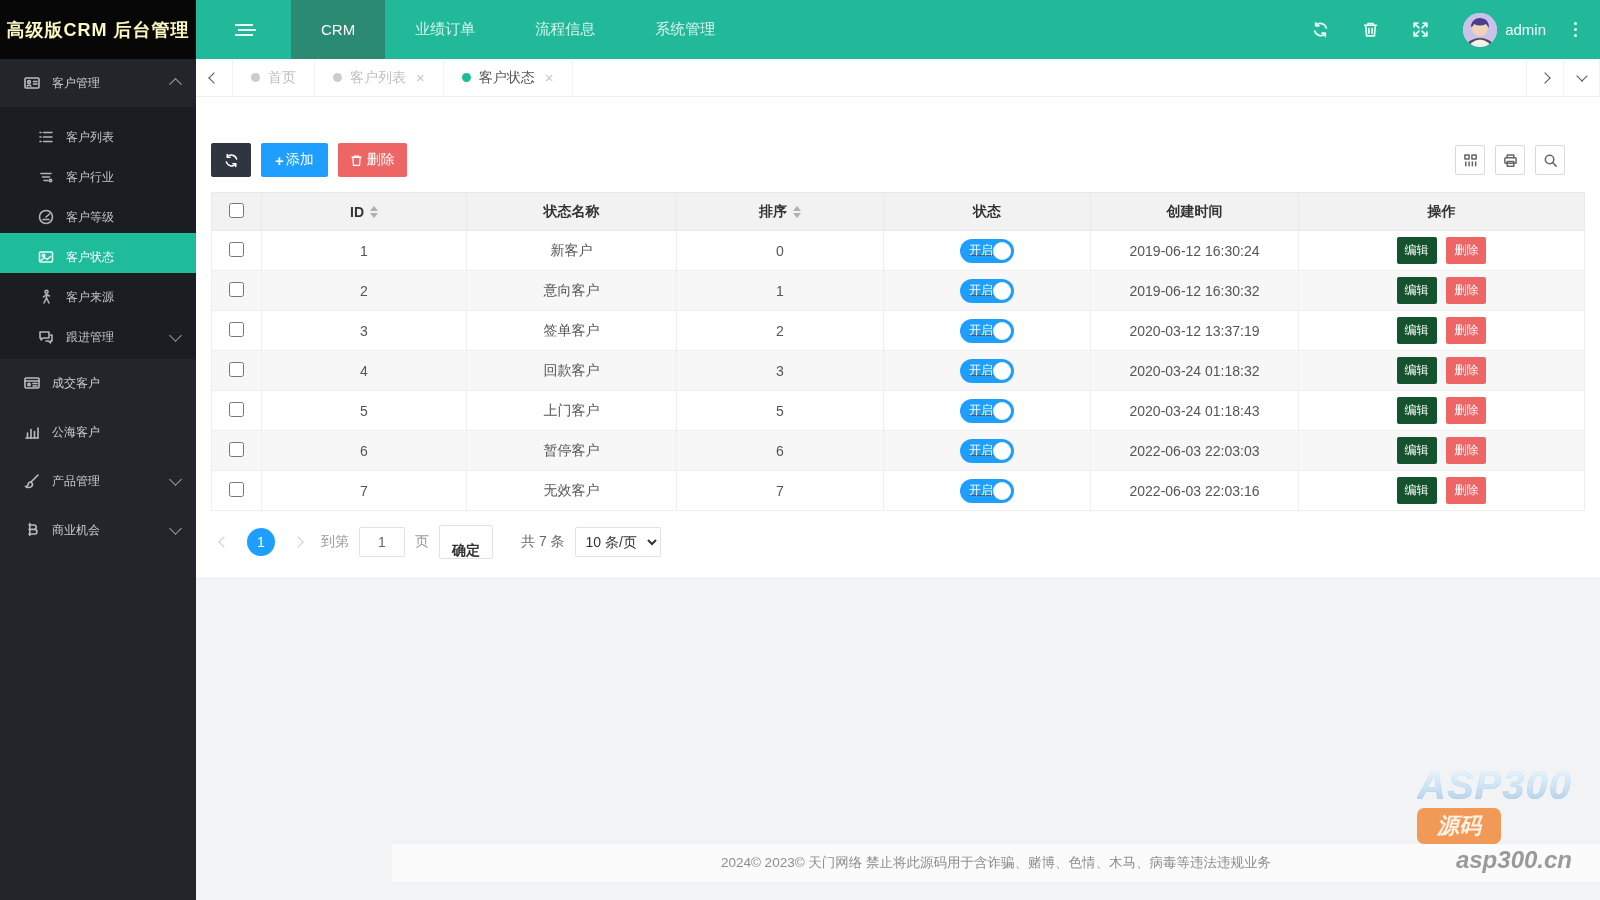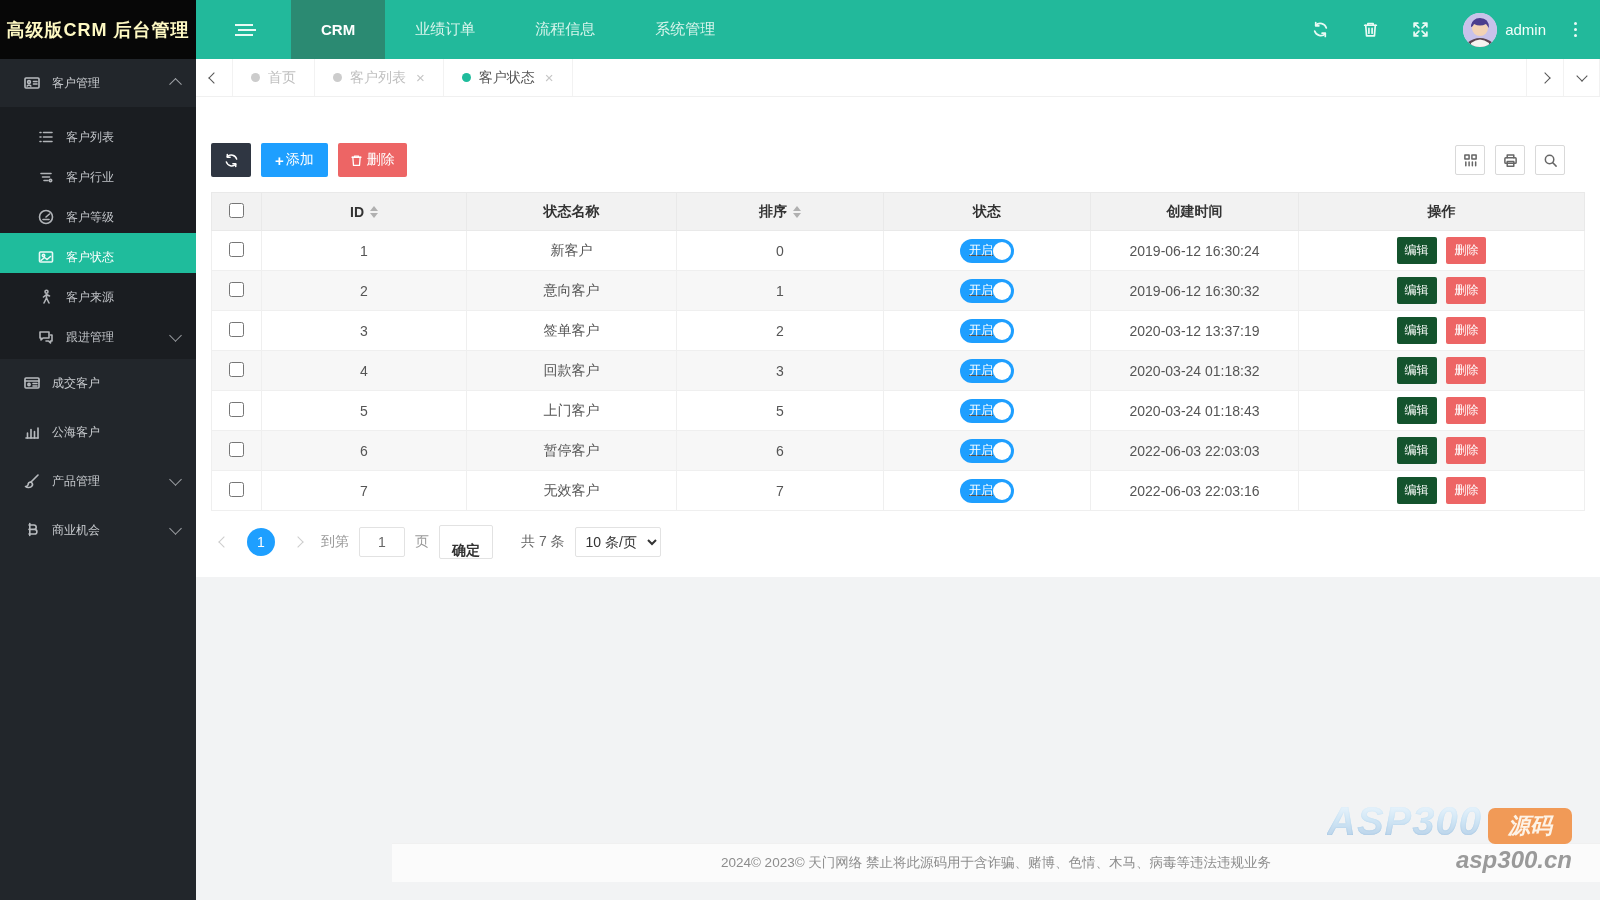--- a/index.html
+++ b/index.html
@@ -10,21 +10,21 @@
   .topbar { position:absolute; top:0; left:0; width:1600px; height:59px; background:#22b99b; display:flex; align-items:stretch; z-index:30; }
   .logo { width:196px; background:#070707; color:#fef9c3; font-weight:bold; font-size:18px; display:flex; align-items:center; justify-content:center; letter-spacing:1px; white-space:nowrap; }
   .nav-toggle { width:95px; display:flex; align-items:center; justify-content:center; color:#eafaf5; cursor:pointer; }
   .hamburger { width:18px; height:12px; position:relative; }
   .hamburger i { position:absolute; left:0; height:2px; background:#eafaf5; display:block; }
   .hamburger i:nth-child(1){ top:0; width:18px; }
   .hamburger i:nth-child(2){ top:5px; width:18px; left:3px; }
   .hamburger i:nth-child(3){ top:10px; width:18px; }
   .topnav { display:flex; align-items:stretch; }
   .topnav-item { padding:0 30px; display:flex; align-items:center; color:#d8f5ec; font-size:15px; cursor:pointer; }
-  .topnav-item.active { background:#2b8a72; color:#fff; font-weight:bold; }
+  .topnav-item.active { background:#2b8a72; color:#fff; font-weight:normal; }
   .topbar-right { margin-left:auto; display:flex; align-items:center; gap:0; padding-right:10px; }
   .tb-icon { width:50px; height:59px; display:flex; align-items:center; justify-content:center; color:#eafaf5; cursor:pointer; }
   .tb-icon svg { width:17px; height:17px; }
   .avatar { width:34px; height:34px; border-radius:50%; overflow:hidden; margin:0 8px 0 18px; background:#cfd4ef; flex:0 0 auto; cursor:pointer; }
   .username { color:#f2fffb; font-size:15px; margin-right:14px; cursor:pointer; }
   .kebab { width:30px; height:59px; display:flex; flex-direction:column; align-items:center; justify-content:center; gap:3px; cursor:pointer; }
   .kebab i { width:3px; height:3px; border-radius:50%; background:#eafaf5; }
 
   
   .sidebar { position:absolute; top:59px; left:0; bottom:0; width:196px; background:#22262b; color:#c9ccd0; z-index:20; }
@@ -91,21 +91,21 @@
   .pg-input { width:46px; height:30px; border:1px solid #e2e2e2; text-align:center; font-size:14px; color:#666; border-radius:2px; font-family:inherit; }
   .pg-confirm { height:30px; padding:16px 12px; background:#fff; border:1px solid #e2e2e2; border-radius:2px; font-size:14px; color:#333; font-weight:bold; cursor:pointer; font-family:inherit; }
   .pg-total { color:#666;margin-left:18px; }
   .pg-select { height:30px; border:1px solid #e2e2e2; border-radius:2px; font-size:14px; color:#333; padding:0 6px; background:#fff; font-family:inherit; cursor:pointer; }
 
   
   .footer { position:absolute; left:196px; right:0; bottom:18px; height:39px; background:#fbfbfb; border-top:1px solid #f0f0f0; display:flex; align-items:center; justify-content:center; color:#8d8d8d; font-size:13.5px; }
 
   
   .watermark { position:absolute; right:28px; bottom:26px; text-align:right; z-index:40; pointer-events:none; }
-  .wm-line1 { display:flex; align-items:flex-end; justify-content:flex-end; gap:6px; }
+  .wm-line1 { display:flex; align-items:flex-start; justify-content:flex-end; gap:0;flex-direction:column; }
   .wm-brand { font-size:40px; font-weight:bold; font-style:italic; background:linear-gradient(180deg,#dff0fb 0%,#8fc3e8 45%,#3c7fbe 100%); -webkit-background-clip:text; background-clip:text; color:transparent; text-shadow:0 0 1px rgba(255,255,255,.6); letter-spacing:1px; }
   .wm-badge { background:#f19a57; color:#fdf3e7; font-size:22px; font-weight:bold; font-style:italic; padding:3px 20px; border-radius:7px; }
   .wm-domain { font-size:24px; font-weight:bold; font-style:italic; color:#9a9a9a; margin-top:2px; }
 </style>
 </head>
 <body>
 
 <div class="topbar">
   <div class="logo">高级版CRM 后台管理</div>
   <div class="nav-toggle">

